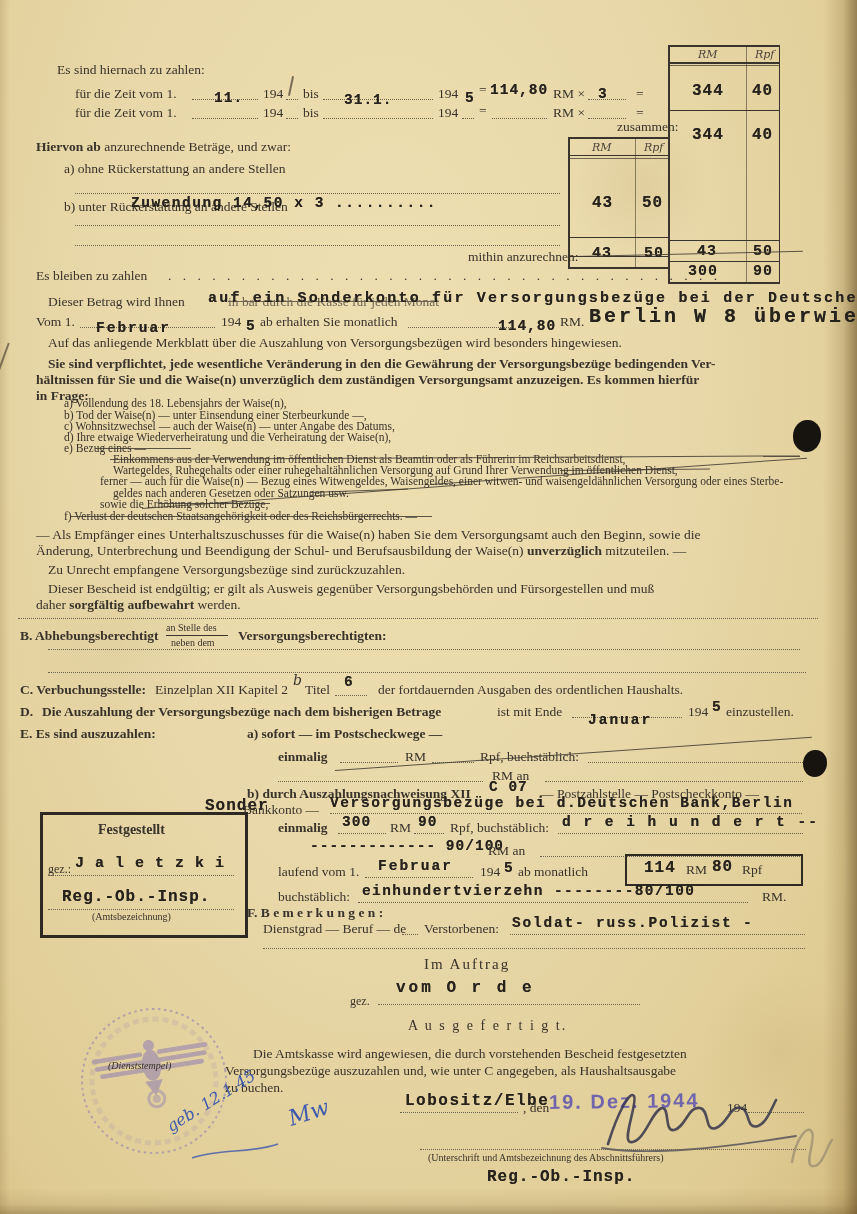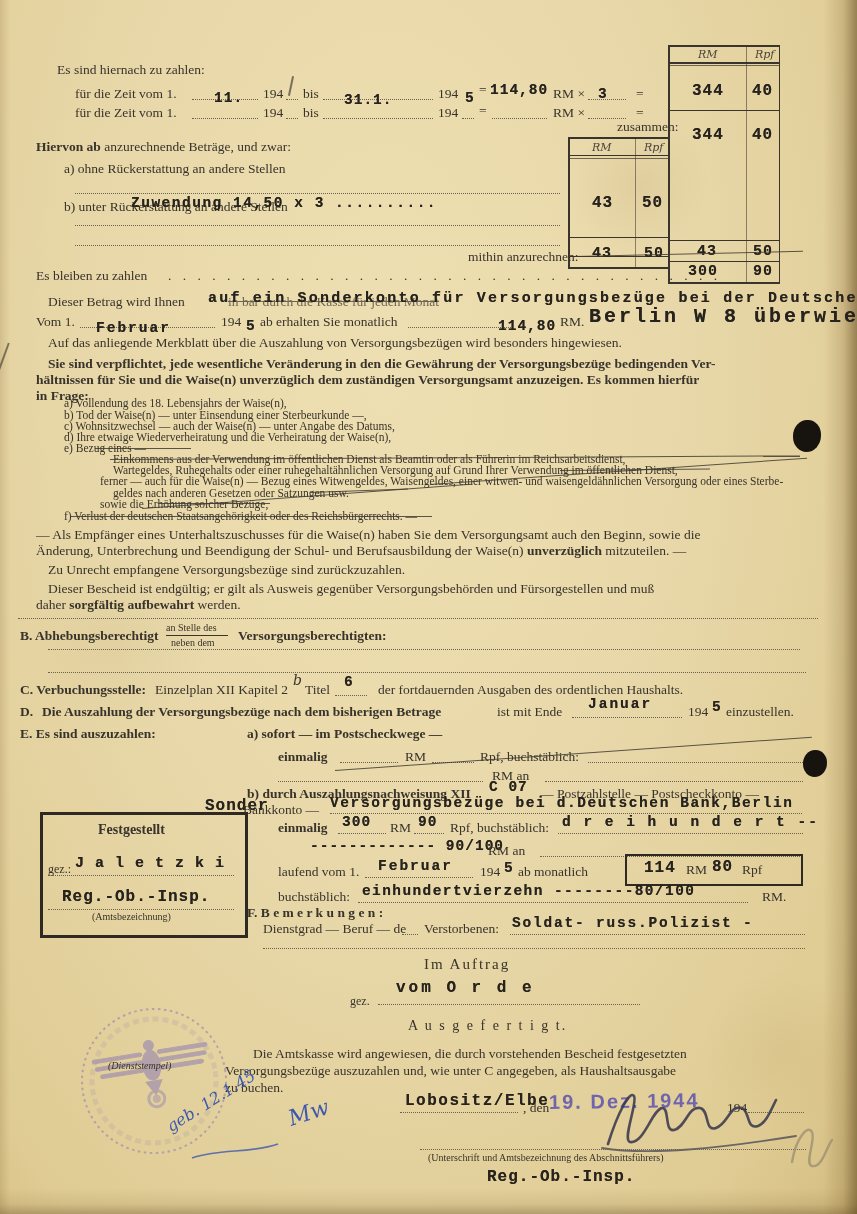--- a/index.html
+++ b/index.html
@@ -180,21 +180,21 @@
   <div class="hd" style="left:293px;top:672px;font-size:14px;color:#3a3630">b</div>
   <div class="pr" style="left:305px;top:682px">Titel</div>
   <div class="bl" style="left:335px;top:694px;width:32px"></div>
   <div class="ty" style="left:344px;top:674px">6</div>
   <div class="pr" style="left:378px;top:682px">der fortdauernden Ausgaben des ordentlichen Haushalts.</div>
 
   <div class="pr prb" style="left:20px;top:704px">D.</div>
   <div class="pr prb" style="left:42px;top:704px">Die Auszahlung der Versorgungsbezüge nach dem bisherigen Betrage</div>
   <div class="pr" style="left:497px;top:704px">ist mit Ende</div>
   <div class="bl" style="left:572px;top:716px;width:110px"></div>
-  <div class="ty" style="left:588px;top:696px;letter-spacing:2px">Januar</div>
+  <div class="ty" style="left:588px;top:712px;letter-spacing:2px">Januar</div>
   <div class="pr" style="left:688px;top:704px">194</div>
   <div class="ty" style="left:712px;top:699px">5</div>
   <div class="pr" style="left:726px;top:704px">einzustellen.</div>
 
   <div class="pr prb" style="left:20px;top:726px">E. Es sind auszuzahlen:</div>
   <div class="pr prb" style="left:247px;top:726px">a) sofort — im Postscheckwege —</div>
   <div class="pr prb" style="left:278px;top:749px">einmalig</div>
   <div class="bl" style="left:340px;top:761px;width:58px"></div>
   <div class="pr" style="left:405px;top:749px">RM</div>
   <div class="bl" style="left:432px;top:761px;width:42px"></div>

